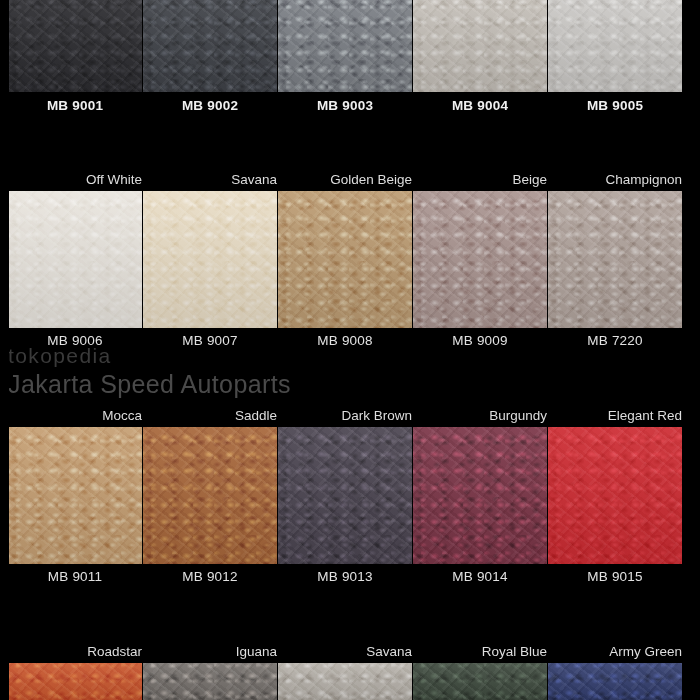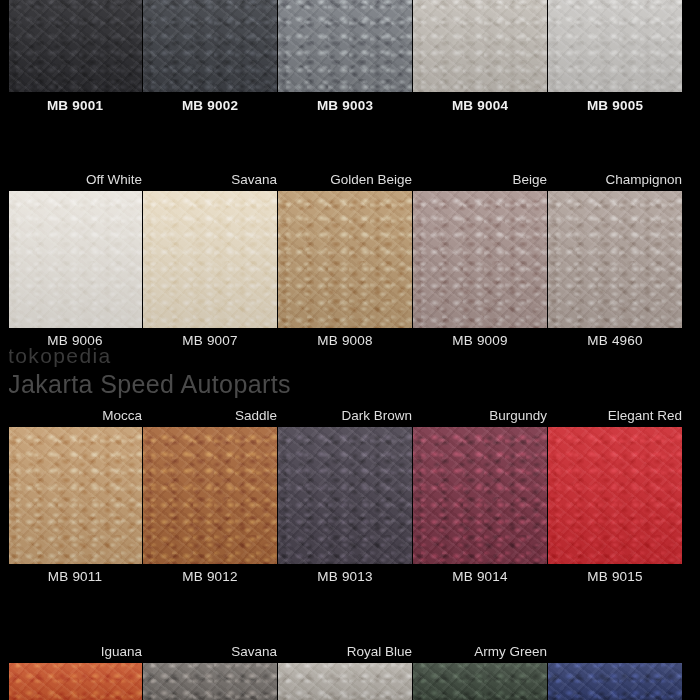--- a/index.html
+++ b/index.html
@@ -218,21 +218,21 @@
         <div class="grain"></div>
         <div class="grain2"></div>
         <div class="vig"></div>
       </div>
   </div>
   <div class="code-row" style="top:332px;">
     <div class="code-cell">MB 9006</div>
     <div class="code-cell">MB 9007</div>
     <div class="code-cell">MB 9008</div>
     <div class="code-cell">MB 9009</div>
-    <div class="code-cell">MB 4960</div>
+    <div class="code-cell">MB 7220</div>
   </div>
 
   <div class="wm wm-toko">tokopedia</div>
   <div class="wm wm-shop">Jakarta Speed Autoparts</div>
 
   <div class="name-row" style="top:407px;">
     <div class="name-cell">Mocca</div>
     <div class="name-cell">Saddle</div>
     <div class="name-cell">Dark Brown</div>
     <div class="name-cell">Burgundy</div>
@@ -267,20 +267,21 @@
   </div>
   <div class="code-row" style="top:568px;">
     <div class="code-cell">MB 9011</div>
     <div class="code-cell">MB 9012</div>
     <div class="code-cell">MB 9013</div>
     <div class="code-cell">MB 9014</div>
     <div class="code-cell">MB 9015</div>
   </div>
 
   <div class="name-row" style="top:643px;">
+    <div class="name-cell">Roadstar</div>
     <div class="name-cell">Iguana</div>
     <div class="name-cell">Savana</div>
     <div class="name-cell">Royal Blue</div>
     <div class="name-cell">Army Green</div>
   </div>
   <div class="swatch-row" style="top:663px;height:37px;">
     <div class="swatch" style="background-color: rgb(202, 88, 47);">
         <div class="grain"></div>
         <div class="grain2"></div>
         <div class="vig"></div>

